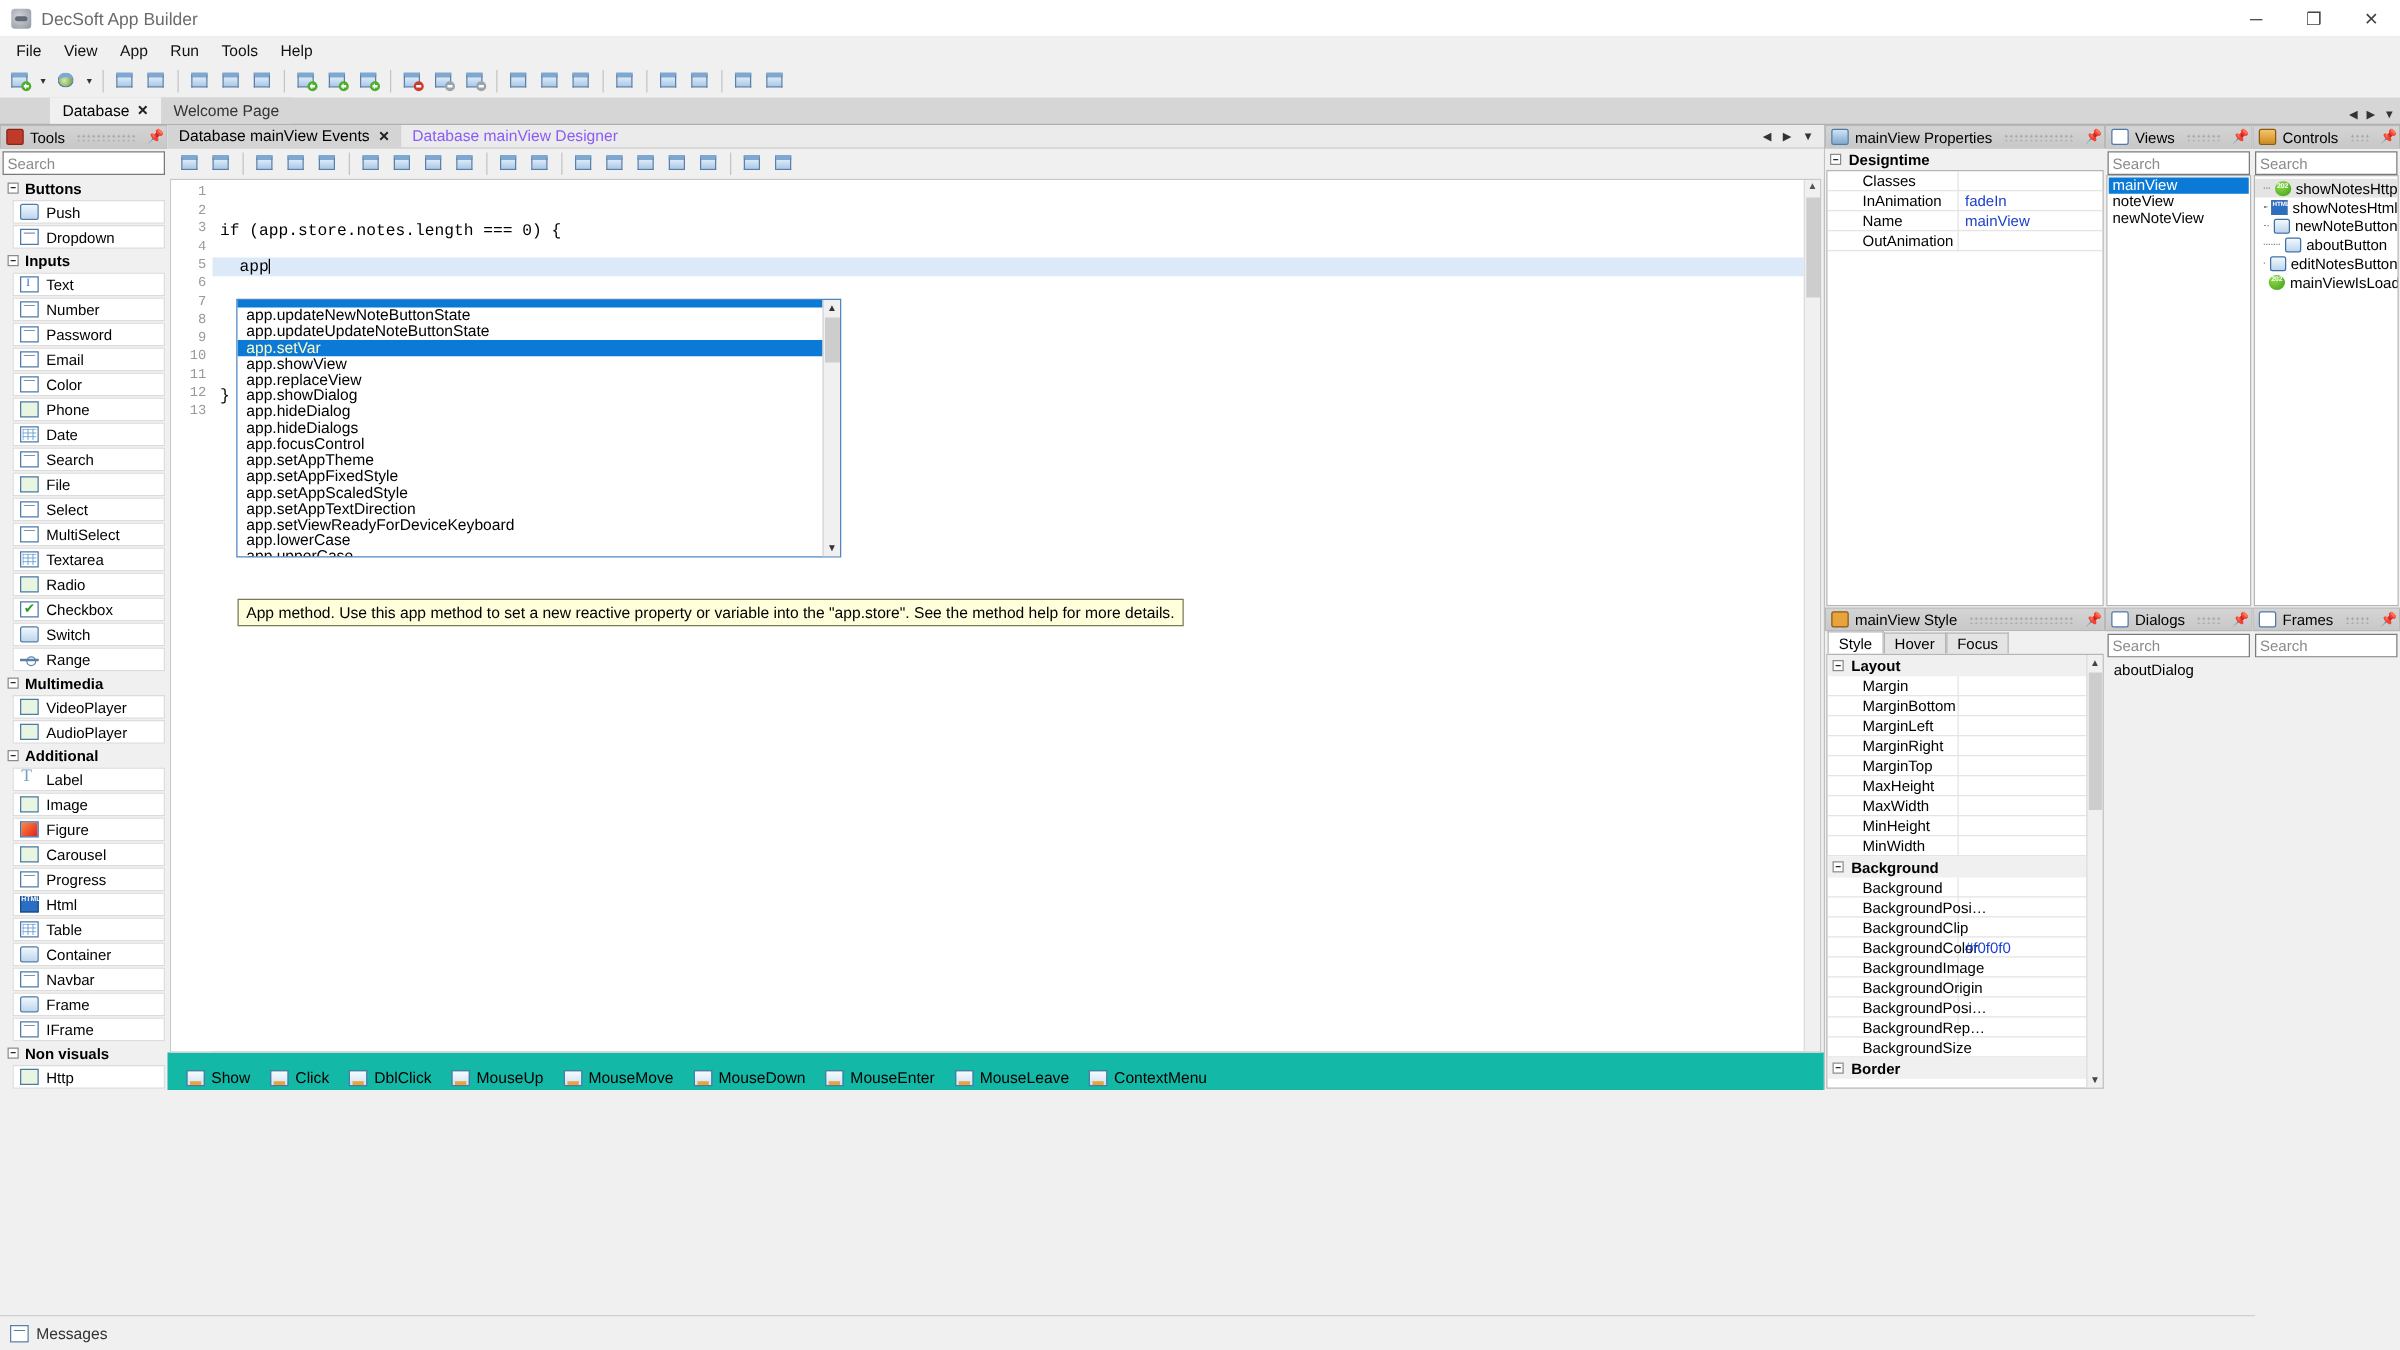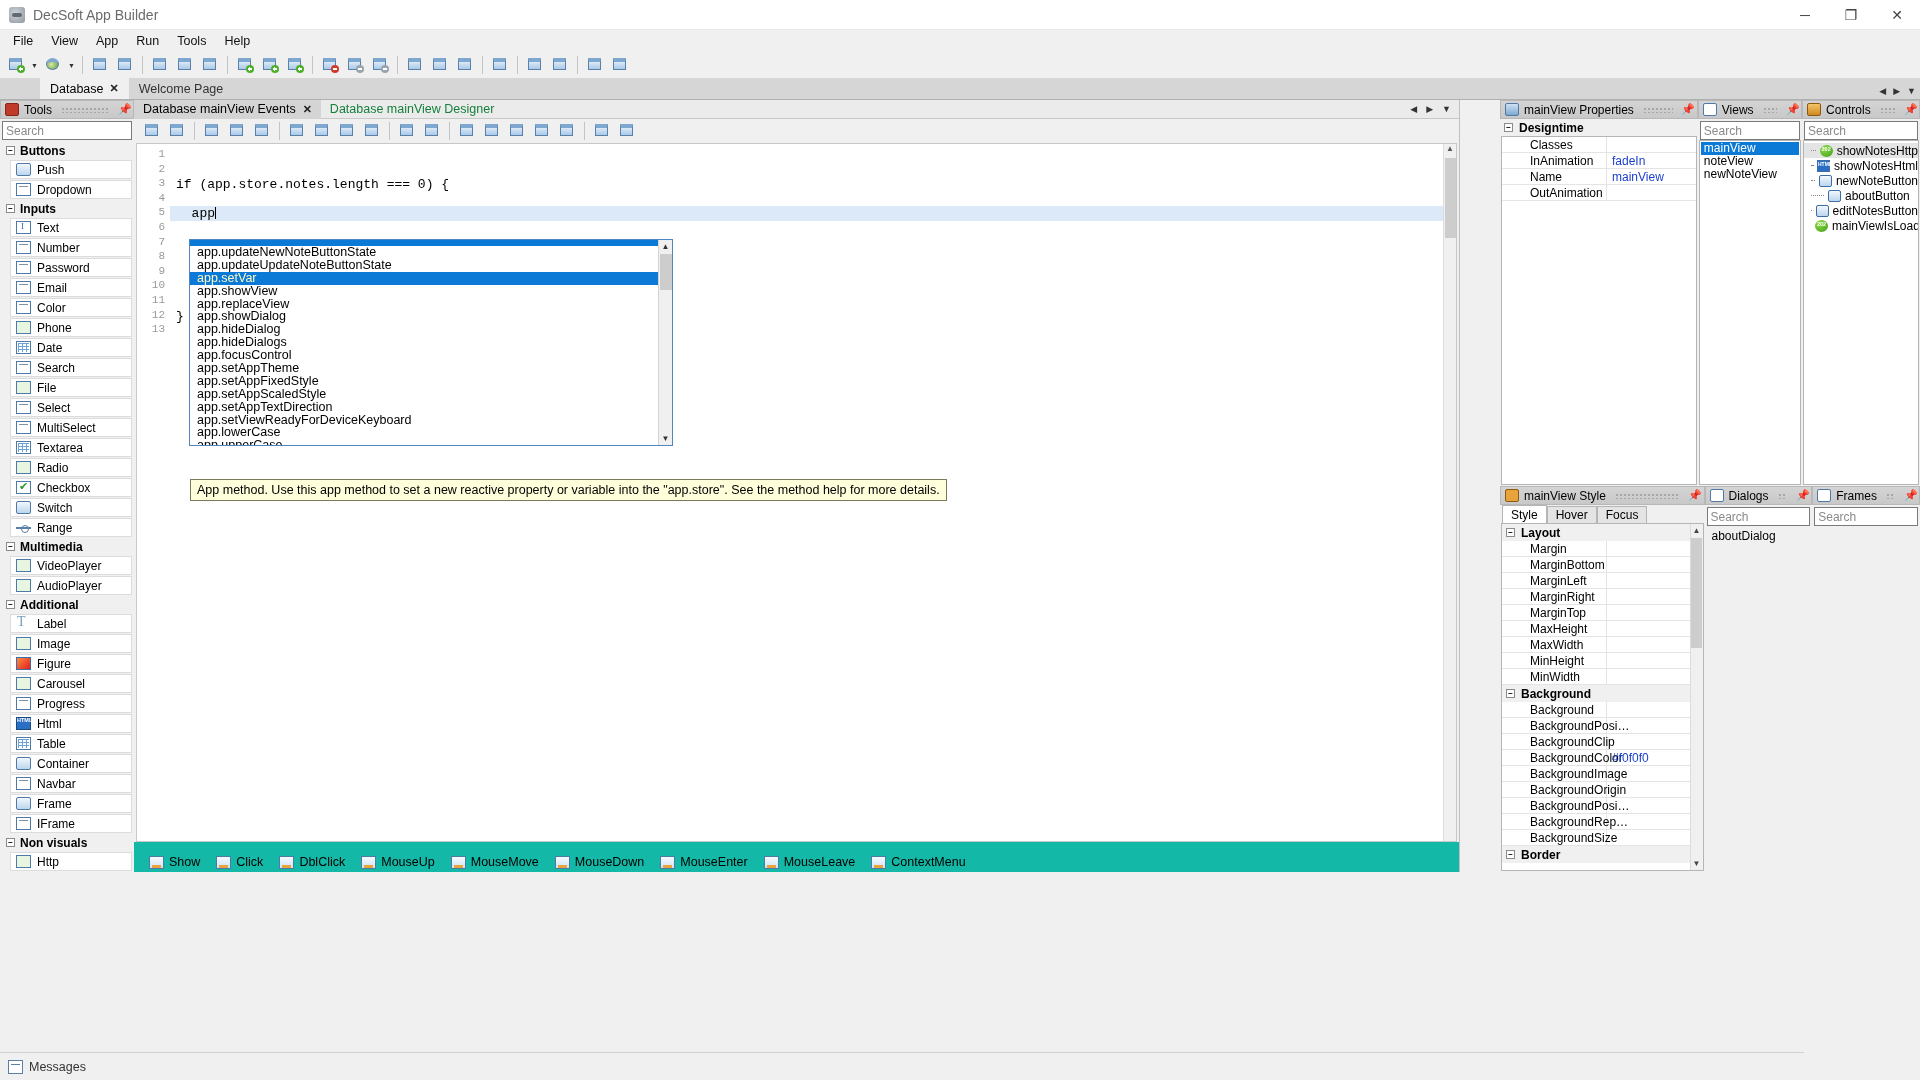--- a/index.html
+++ b/index.html
@@ -123,21 +123,21 @@
   .t-ico.range::after { content:""; position:absolute; left:0; top:6px; width:15px; height:1.5px; background:#5a7fa8; }
   .t-ico.range::before { content:""; position:absolute; left:5px; top:3.5px; width:6px; height:6px;
     border:1.5px solid #5a7fa8; border-radius:50%; background:#fff; }
   .t-ico.tcursor::after { content:"I"; position:absolute; left:4px; top:-1px; font-size:9px; color:#2a6fc4; font-family:"Liberation Serif",serif; }
   .t-ico.label2 { border:none; background:transparent; }
   .t-ico.label2::after { content:"T"; position:absolute; left:1px; top:-3px; font-size:14px; color:#7a9ec4; font-family:"Liberation Serif",serif; }
 
   
   .center { flex: 1; display: flex; flex-direction: column; background: #f0f0f0; border-right: 1px solid #c0c0c0; }
   .ed-tabs { height: 19px; background: #ebebeb; display: flex; align-items: center; border-bottom: 1px solid #c8c8c8; }
-  .ed-tab { height: 19px; padding: 0 9px; display: flex; align-items: center; gap: 7px; font-size: 12.5px; color: #15803d; }
+  .ed-tab { height: 19px; padding: 0 9px; display: flex; align-items: center; gap: 7px; font-size: 12.5px; color: #8b5cf6; }
   .ed-tab.active { background: #d4d4d4; color: #000; }
   .ed-tab .x { font-weight: bold; font-size: 11px; color: #222; }
 
   .ed-toolbar { height: 24px; display: flex; align-items: center; gap: 1px; padding: 0 6px; background: #f0f0f0; }
 
   .editor-wrap { flex: 1; display: flex; background: #fff; border: 1px solid #c8c8c8; margin: 0 2px 0 2px; position: relative; }
   .gutter { width: 33px; background: #fff; padding-top: 4px; text-align: right; }
   .gutter div { height: 14.6px; font-family: "Liberation Mono", monospace; font-size: 11px; color: #9a9a9a; padding-right: 5px; }
   .code { flex: 1; padding-top: 4px; position: relative; }
   .code .ln {
@@ -172,21 +172,21 @@
   .ev-bar { height: 30px; display: flex; align-items: flex-end; gap: 2px; padding-left: 8px; background: #14b8a6; }
   .ev-tab { display: flex; align-items: center; gap: 5px; padding: 3px 7px; font-size: 12.5px; color: #000; }
   .ev-ico { width: 15px; height: 13px; border: 1px solid #4e7aa8; background: linear-gradient(#f6fbff,#cfe2f4); position: relative; flex: none; }
   .ev-ico::after { content:""; position:absolute; left:2px; top:8px; width:9px; height:3px; background:#e8a33d; }
 
   
   .right { width: 460px; display: flex; flex-direction: column; background: #f0f0f0; }
   .right-top { display: flex; height: 386px; }
   .right-bot { display: flex; height: 386px; }
   .rpanel { display: flex; flex-direction: column; background: #f0f0f0; }
-  .rp-props { width: 224px; margin-left: 40px; }
+  .rp-props { width: 224px; }
   .rp-views { width: 118px; }
   .rp-ctrls { width: 118px; }
 
   .grid-body { flex: 1; background: #fff; border: 1px solid #b5b5b5; margin: 0 1px 1px 1px; overflow: hidden; position: relative; }
   .cat {
     height: 17px; display: flex; align-items: center; gap: 6px; font-weight: bold; font-size: 12px;
     padding-left: 4px; background: #f0f0f0; color: #000;
   }
   .cat .exp { width: 9px; height: 9px; border: 1px solid #8a8a8a; background: #fff;
     display: flex; align-items: center; justify-content: center; font-size: 8px; line-height: 7px; }

